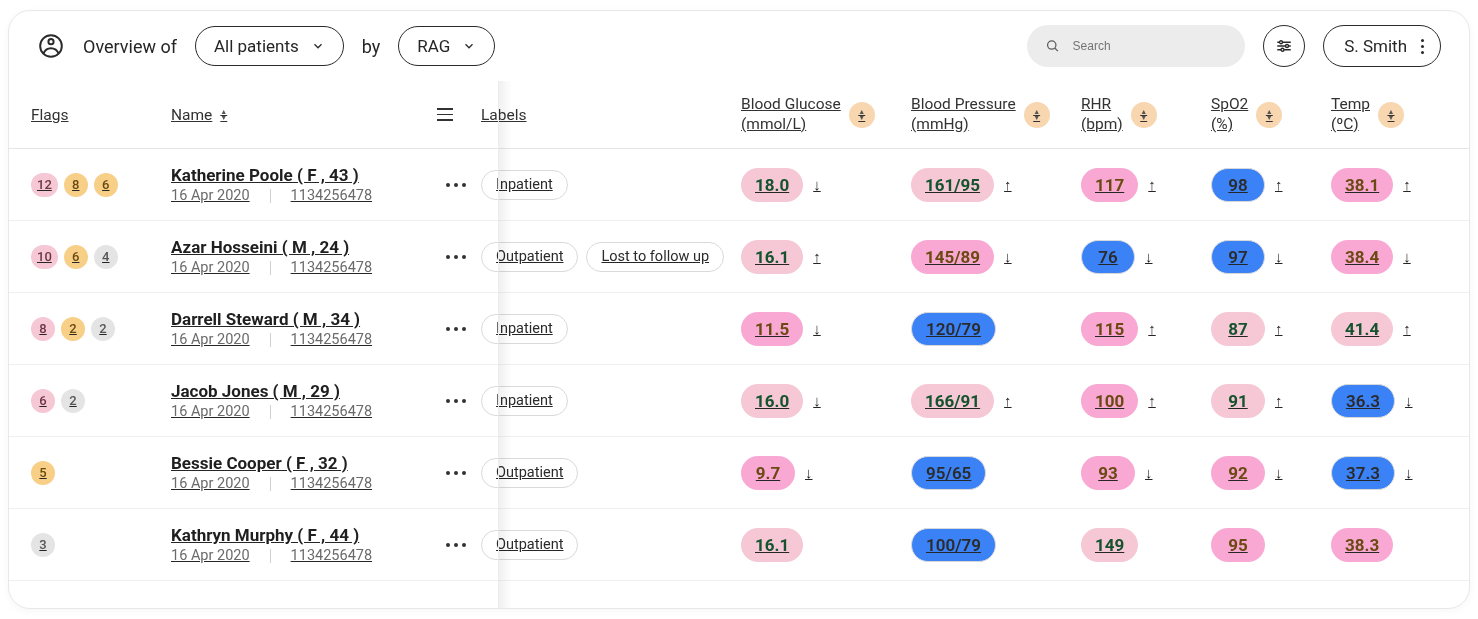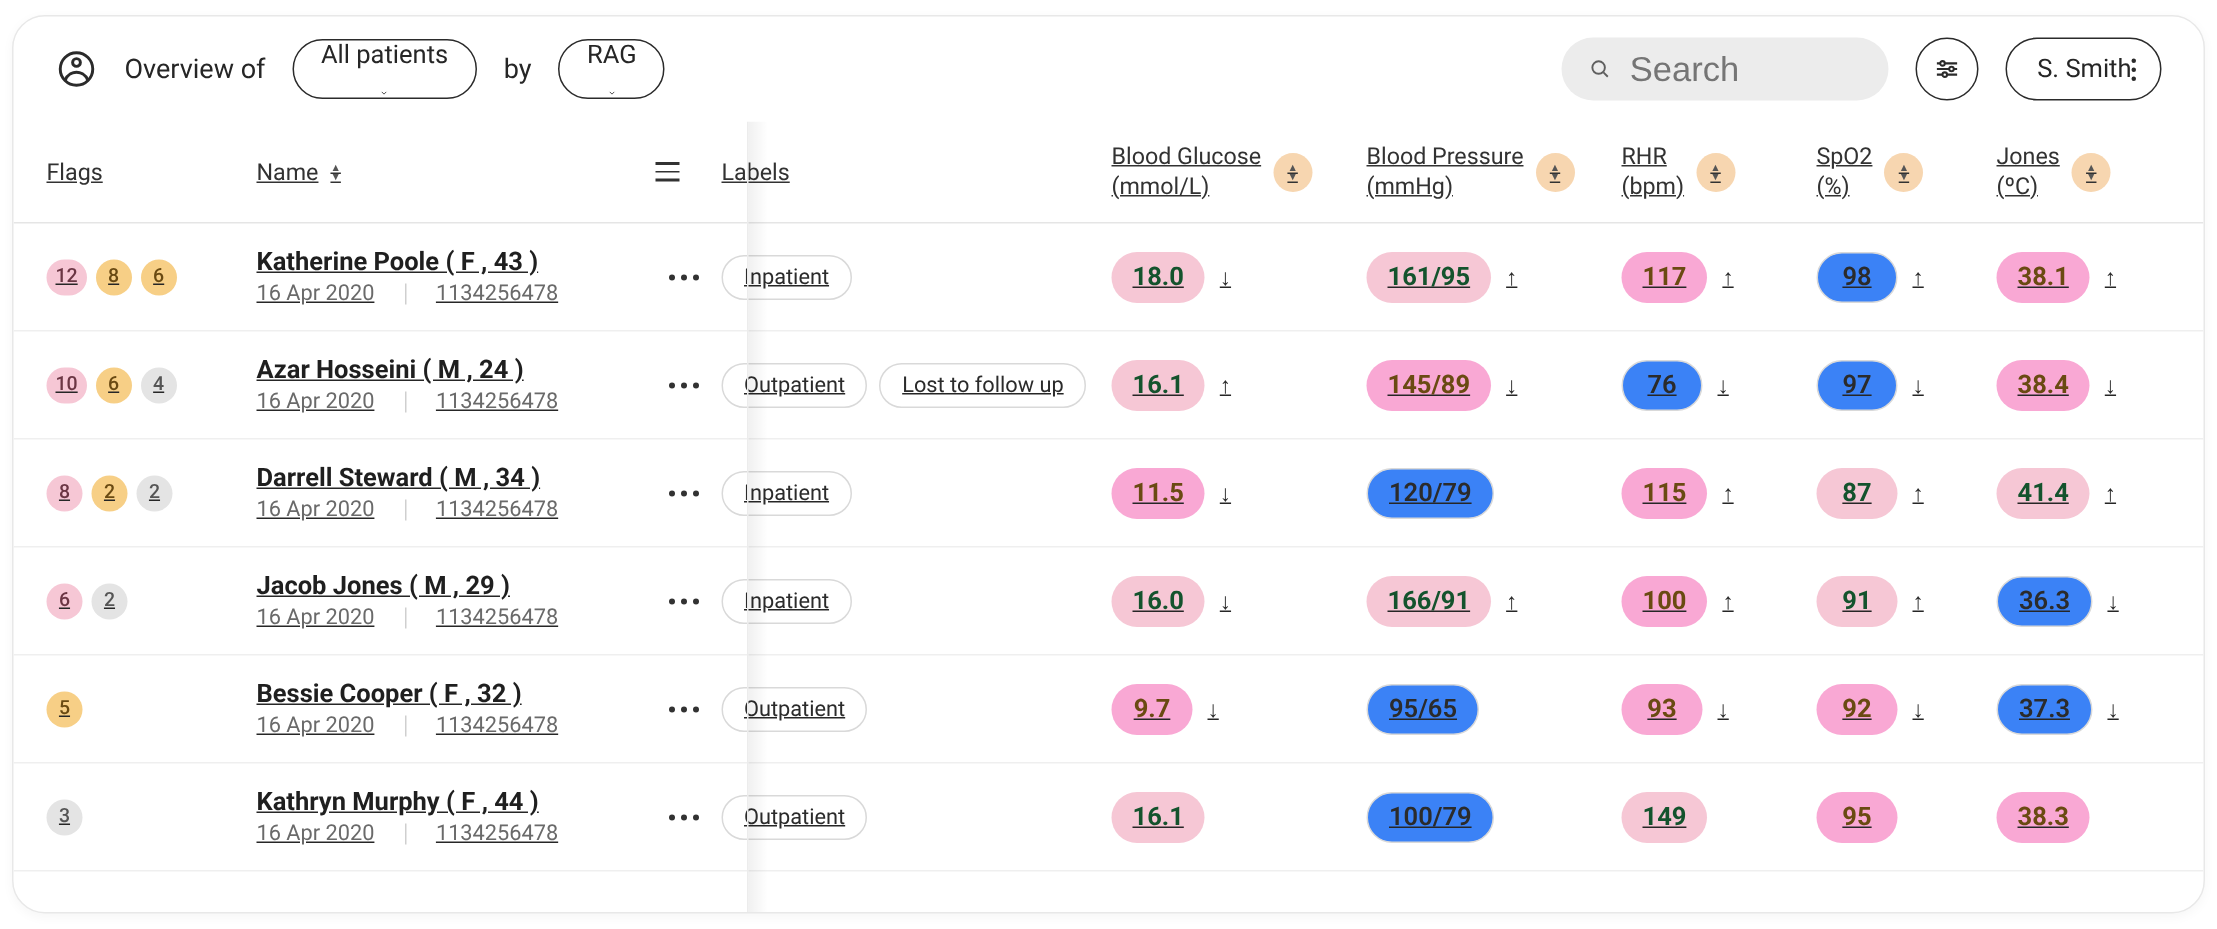--- a/index.html
+++ b/index.html
@@ -36,58 +36,57 @@
     align-items:center;
     padding:0 28px;
     gap:18px;
   }
   .logo-icon { width:28px; height:28px; display:flex; align-items:center; justify-content:center; }
   .ov-text { font-size:18px; color:#262626; }
   .pill-select {
     height:40px;
     border:1.5px solid #2b2b2b;
     border-radius:999px;
-    padding:0 18px;
+    padding:16px 18px;
     display:flex;
     align-items:center;
     gap:12px;
     font-size:17px;
     cursor:pointer;
     background:#fff;
-    flex-direction:column;
   }
   .chev-svg { width:14px; height:14px; }
   .spacer { flex:1; }
   .search {
     height:42px;
     width:218px;
     background:#ececec;
     border-radius:999px;
     display:flex;
     align-items:center;
     padding:0 18px;
     gap:10px;
     color:#5f5f5f;
     font-size:17px;
   }
   .search input {
-    border:none; background:transparent; outline:none; font-size:23px; color:#15803d; width:100%;
+    border:none; background:transparent; outline:none; font-size:12px; color:#15803d; width:100%;
   }
   .circ-btn {
     width:42px; height:42px; border-radius:50%;
     border:1.5px solid #2b2b2b;
     display:flex; align-items:center; justify-content:center;
     cursor:pointer; background:#fff;
   }
   .user-pill {
     height:42px;
     border:1.5px solid #2b2b2b;
     border-radius:999px;
     padding:0 16px 0 20px;
-    display:flex; align-items:center; 
+    display:flex; align-items:center; gap:14px;
     font-size:17px;
     cursor:pointer; background:#fff;
   }
   .dots3v { display:flex; flex-direction:column; gap:3px; }
   .dots3v span { width:3px; height:3px; border-radius:50%; background:#2b2b2b; }
 
   
   .table-wrap {
     flex:1;
     overflow-y:auto;
@@ -322,21 +321,21 @@
             </div>
           <div class="sort-pill">
               <div class="sort-mini">
                 <span>▲</span>
                 <span>▼</span>
               </div>
             </div>
         </div>
         <div class="th">
           <div class="th-dual">
-              <span>Jones</span>
+              <span>Temp</span>
               <span>(ºC)</span>
             </div>
           <div class="sort-pill">
               <div class="sort-mini">
                 <span>▲</span>
                 <span>▼</span>
               </div>
             </div>
         </div>
       </div>

